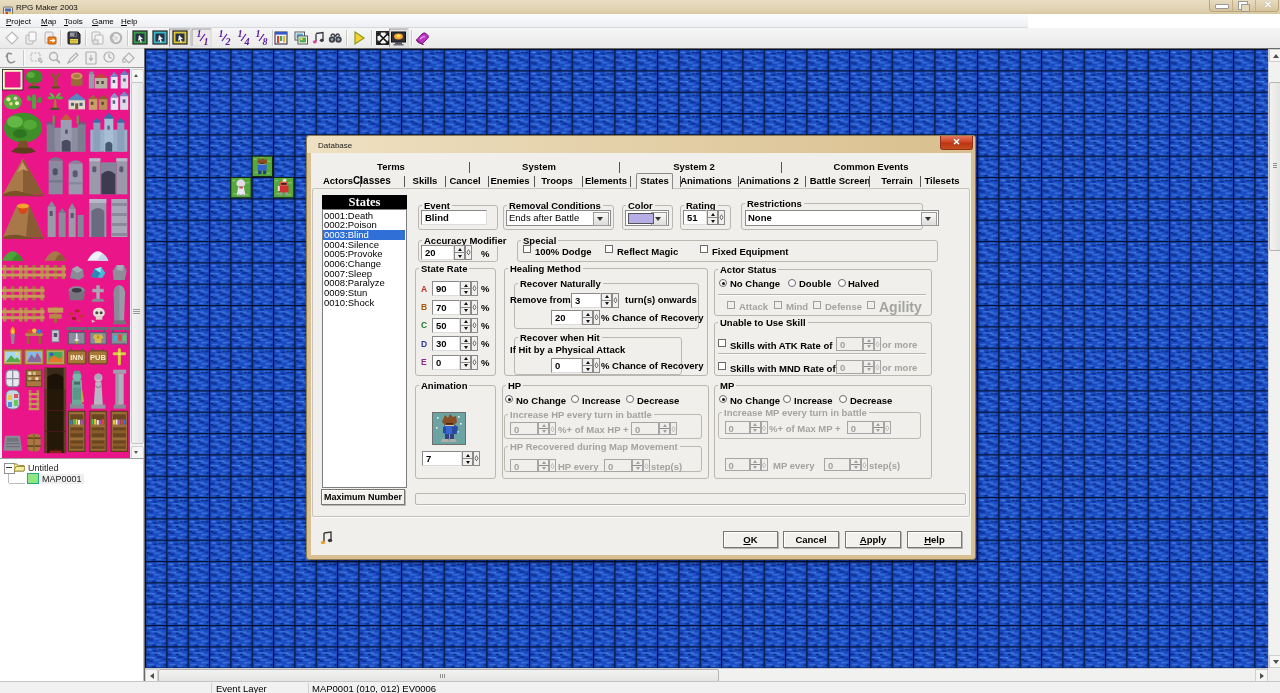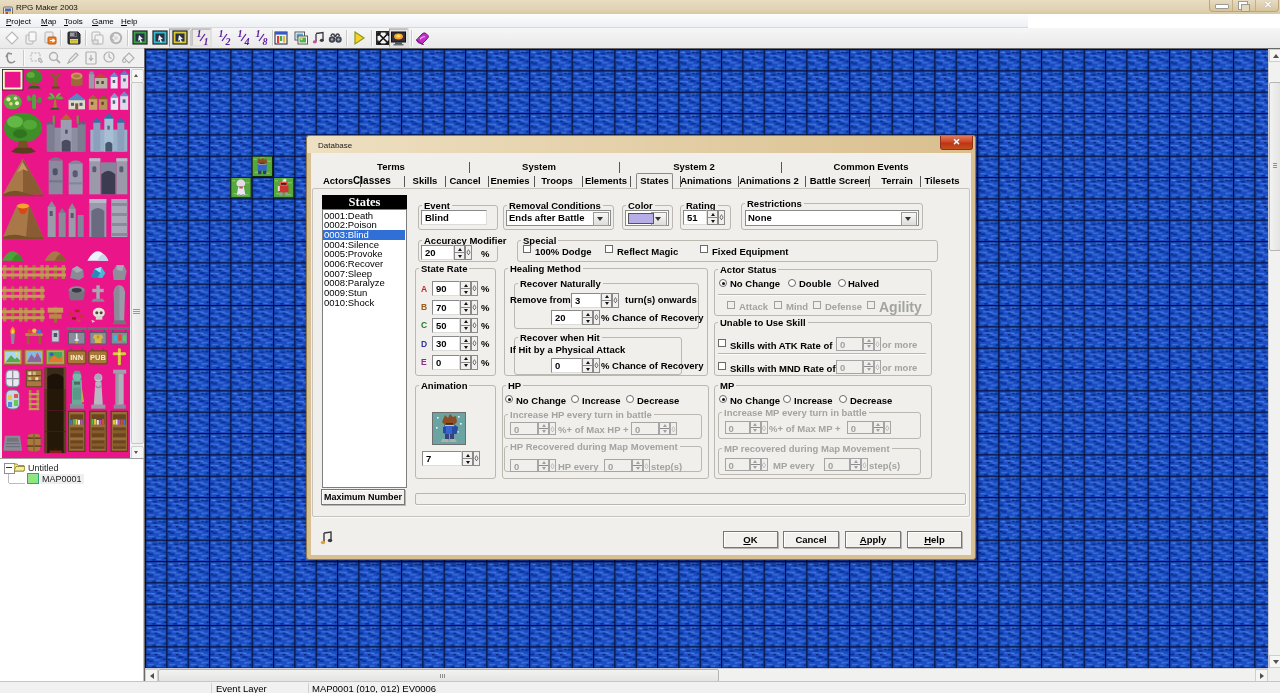--- a/index.html
+++ b/index.html
@@ -890,35 +890,35 @@
 <div class="a" style="left:11px;top:42px;width:85px;height:14px;background:#000">
         <div style="color:#fff;font-family:'Liberation Serif',serif;font-weight:bold;font-size:12.5px;text-align:center;line-height:14px">States</div>
       </div>
 <div class="a" style="left:11px;top:56px;width:85px;height:279px;background:#fff;border:1px solid #7e7e7e;box-sizing:border-box"></div>
 <div class="a" style="left:13px;top:57.5px;font-size:9.5px;line-height:9.7px;color:#000;white-space:nowrap">0001:Death</div>
 <div class="a" style="left:13px;top:67.2px;font-size:9.5px;line-height:9.7px;color:#000;white-space:nowrap">0002:Poison</div>
 <div class="a" style="left:12px;top:76.9px;width:82px;height:9.7px;background:#2f6fd6"></div>
 <div class="a" style="left:13px;top:76.9px;font-size:9.5px;line-height:9.7px;color:#fff;white-space:nowrap">0003:Blind</div>
 <div class="a" style="left:13px;top:86.6px;font-size:9.5px;line-height:9.7px;color:#000;white-space:nowrap">0004:Silence</div>
 <div class="a" style="left:13px;top:96.3px;font-size:9.5px;line-height:9.7px;color:#000;white-space:nowrap">0005:Provoke</div>
-<div class="a" style="left:13px;top:106.0px;font-size:9.5px;line-height:9.7px;color:#000;white-space:nowrap">0006:Recover</div>
+<div class="a" style="left:13px;top:106.0px;font-size:9.5px;line-height:9.7px;color:#000;white-space:nowrap">0006:Change</div>
 <div class="a" style="left:13px;top:115.69999999999999px;font-size:9.5px;line-height:9.7px;color:#000;white-space:nowrap">0007:Sleep</div>
 <div class="a" style="left:13px;top:125.39999999999999px;font-size:9.5px;line-height:9.7px;color:#000;white-space:nowrap">0008:Paralyze</div>
 <div class="a" style="left:13px;top:135.1px;font-size:9.5px;line-height:9.7px;color:#000;white-space:nowrap">0009:Stun</div>
 <div class="a" style="left:13px;top:144.8px;font-size:9.5px;line-height:9.7px;color:#000;white-space:nowrap">0010:Shock</div>
 <div class="a btn" style="left:10px;top:336px;width:84px;height:16px;line-height:15px;font-size:9px;white-space:nowrap">Maximum Number</div>
 <div class="a gb" style="left:107px;top:52px;width:80px;height:25px;box-sizing:border-box">
         <span class="gl" style="color:#000">Event</span>
       </div>
 <div class="a fld" style="left:110px;top:57px;width:66px;height:15px">Blind</div>
 <div class="a gb" style="left:192px;top:52px;width:111px;height:25px;box-sizing:border-box">
         <span class="gl" style="color:#000">Removal Conditions</span>
       </div>
 <div class="a" style="left:195px;top:57px;width:105px;height:16px;background:#fff;border:1px solid #8a8a8a;box-sizing:border-box">
-        <div class="a" style="left:2px;top:1px;font-weight:bold;font-size:9.5px;white-space:nowrap">Ends after Battle</div>
+        <div class="a" style="left:2px;top:1px;font-weight:normal;font-size:9.5px;white-space:nowrap">Ends after Battle</div>
         <div class="a" style="right:1px;top:1px;width:14px;height:12px;background:linear-gradient(#f8f8f7,#dedddb);border:1px solid #9a9a98">
           <div class="a" style="left:3px;top:4px;width:0;height:0;border-left:3.5px solid transparent;border-right:3.5px solid transparent;border-top:4px solid #333"></div>
         </div>
       </div>
 <div class="a gb" style="left:311px;top:52px;width:51px;height:25px;box-sizing:border-box">
         <span class="gl" style="color:#000">Color</span>
       </div>
 <div class="a" style="left:314px;top:57px;width:44px;height:16px;background:#fff;border:1px solid #8a8a8a;box-sizing:border-box">
         <div class="a" style="left:2px;top:1px;font-weight:bold;font-size:9.5px;white-space:nowrap"></div>
         <div class="a" style="right:1px;top:1px;width:14px;height:12px;background:linear-gradient(#f8f8f7,#dedddb);border:1px solid #9a9a98">
@@ -937,21 +937,21 @@
           </i>
           <i>
             <span class="tri-d"></span>
           </i>
         </div>
         <div class="sd a" style="left:35px;top:0;width:7px;height:15px">◊</div>
       </div>
 <div class="a gb" style="left:430px;top:50px;width:182px;height:27px;box-sizing:border-box">
         <span class="gl" style="color:#000">Restrictions</span>
       </div>
-<div class="a" style="left:434px;top:57px;width:174px;height:16px;background:#fff;border:1px solid #8a8a8a;box-sizing:border-box">
+<div class="a" style="left:434px;top:57px;width:194px;height:16px;background:#fff;border:1px solid #8a8a8a;box-sizing:border-box">
         <div class="a" style="left:2px;top:1px;font-weight:bold;font-size:9.5px;white-space:nowrap">None</div>
         <div class="a" style="right:1px;top:1px;width:14px;height:12px;background:linear-gradient(#f8f8f7,#dedddb);border:1px solid #9a9a98">
           <div class="a" style="left:3px;top:4px;width:0;height:0;border-left:3.5px solid transparent;border-right:3.5px solid transparent;border-top:4px solid #333"></div>
         </div>
       </div>
 <div class="a gb" style="left:107px;top:87px;width:80px;height:22px;box-sizing:border-box">
         <span class="gl" style="color:#000">Accuracy Modifier</span>
       </div>
 <div class="a " style="left:110px;top:92px">
         <div class="fld a" style="left:0;top:0;width:33px;height:15px">20</div>
@@ -1289,23 +1289,20 @@
         <div class="sb a" style="left:26px;top:0;width:11px;height:13px">
           <i class="u">
             <span class="tri-u"></span>
           </i>
           <i>
             <span class="tri-d"></span>
           </i>
         </div>
         <div class="sd a" style="left:37px;top:0;width:7px;height:13px">◊</div>
       </div>
-<div class="a gb" style="left:407px;top:294.5px;width:203px;height:27.5px;box-sizing:border-box">
-        <span class="gl" style="color:#a3a3a0">MP recovered during Map Movement</span>
-      </div>
 <div class="a dis" style="left:413.5px;top:305px">
         <div class="fld a" style="left:0;top:0;width:25px;height:13px">0</div>
         <div class="sb a" style="left:25px;top:0;width:11px;height:13px">
           <i class="u">
             <span class="tri-u"></span>
           </i>
           <i>
             <span class="tri-d"></span>
           </i>
         </div>

